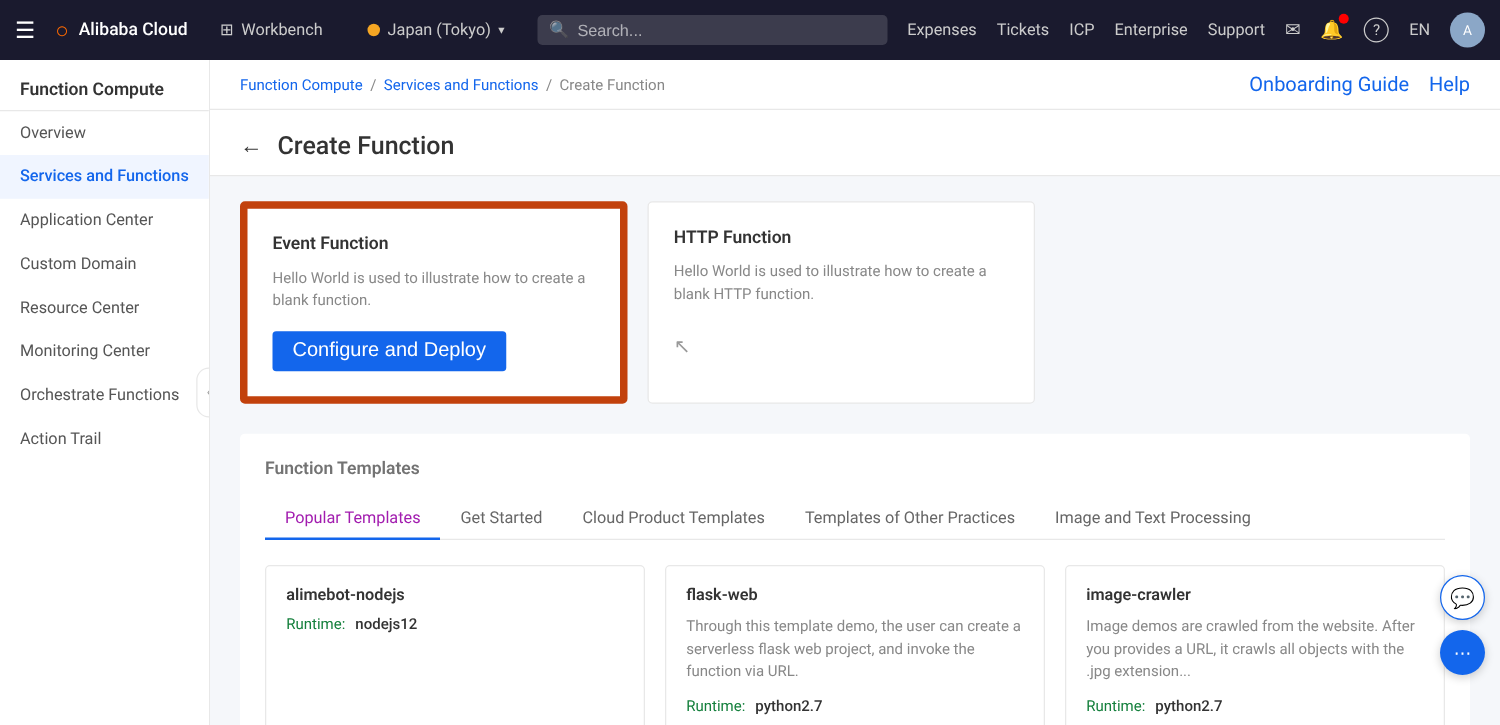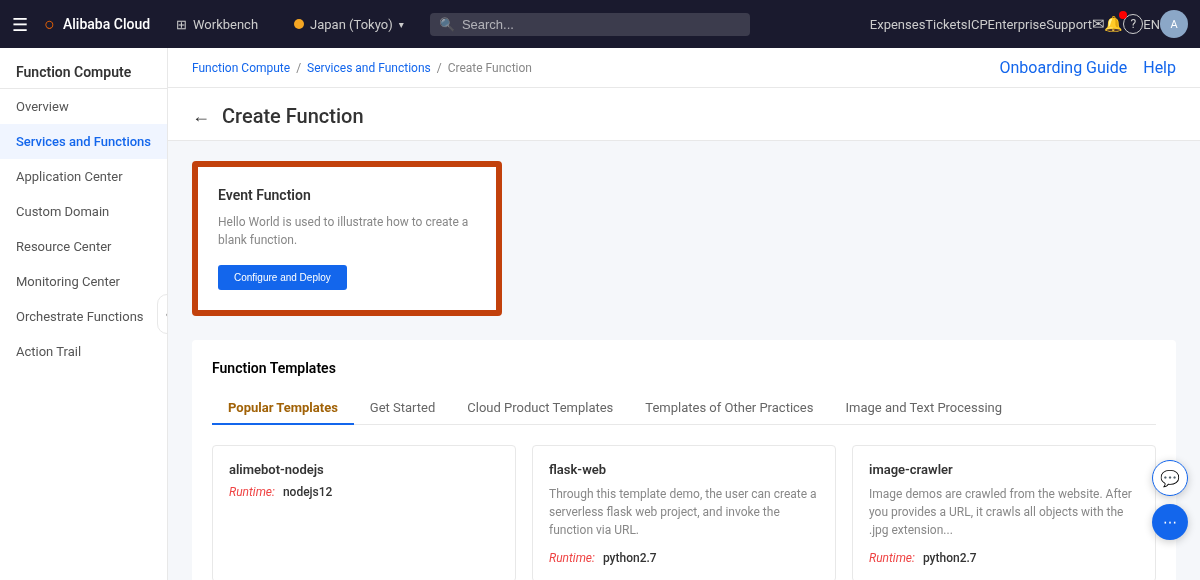--- a/index.html
+++ b/index.html
@@ -15,21 +15,21 @@
       gap: 16px;
       position: fixed; top: 0; left: 0; right: 0; z-index: 100;
     }
     .nav-logo { display: flex; align-items: center; gap: 8px; color: #fff; font-size: 14px; font-weight: 500; }
     .hamburger { color: #fff; font-size: 18px; cursor: pointer; }
     .nav-item { display: flex; align-items: center; gap: 6px; color: #ccc; font-size: 13px; padding: 4px 10px; cursor: pointer; border-radius: 3px; }
     .nav-dot { width: 10px; height: 10px; border-radius: 50%; background: #f5a623; }
     .search-box { flex: 1; max-width: 320px; display: flex; align-items: center; background: rgba(255,255,255,0.15); border-radius: 4px; padding: 4px 10px; gap: 6px; }
     .search-box input { background: transparent; border: none; outline: none; color: #fff; font-size: 13px; width: 100%; }
     .search-box input::placeholder { color: rgba(255,255,255,0.6); }
-    .nav-right { display: flex; align-items: center; margin-left: auto; color: #ccc; font-size: 13px; }
+    .nav-right { display: flex; align-items: center; gap: 16px; margin-left: auto; color: #ccc; font-size: 13px; }
     .nav-right span { cursor: pointer; }
     .avatar { width: 28px; height: 28px; border-radius: 50%; background: #888; overflow: hidden; cursor: pointer; }
     .notification-badge { position: relative; }
     .badge { position: absolute; top: -4px; right: -4px; background: #f00; width: 8px; height: 8px; border-radius: 50%; }
 
     
     .layout { display: flex; margin-top: 48px; height: calc(100vh - 48px); }
 
     
     .sidebar { width: 168px; background: #fff; border-right: 1px solid #e8e8e8; flex-shrink: 0; overflow-y: auto; position: relative; }
@@ -51,38 +51,38 @@
     .page-title { font-size: 20px; font-weight: 500; color: #333; }
 
     .content { padding: 20px 24px; }
 
     
     .function-cards { display: flex; gap: 16px; margin-bottom: 24px; }
     .function-card { flex: 1; background: #fff; border: 1px solid #e8e8e8; border-radius: 4px; padding: 20px; cursor: pointer; max-width: 310px; }
     .function-card.selected { border: 6px solid #c2410c; }
     .function-card h3 { font-size: 14px; font-weight: 600; color: #333; margin-bottom: 10px; }
     .function-card p { font-size: 12px; color: #888; margin-bottom: 16px; line-height: 1.5; }
-    .btn-configure { background: #1366ec; color: #fff; border: none; padding: 7px 16px; border-radius: 3px; font-size: 10px; cursor: pointer; }
+    .btn-configure { background: #1366ec; color: #fff; border: none; padding: 7px 16px; border-radius: 3px; font-size: 16px; cursor: pointer; }
 
     
     .templates-section { background: #fff; border-radius: 4px; padding: 20px; }
-    .templates-title { font-size: 14px; font-weight: 600; color: #000000; margin-bottom: 16px; }
+    .templates-title { font-size: 14px; font-weight: 600; color: #737373; margin-bottom: 16px; }
 
     
     .tabs { display: flex; border-bottom: 1px solid #e8e8e8; margin-bottom: 20px; gap: 0; }
     .tab { padding: 8px 16px; font-size: 13px; color: #666; cursor: pointer; border-bottom: 2px solid transparent; margin-bottom: -1px; }
-    .tab.active { color: #a16207; border-bottom: 2px solid #1366ec; font-weight: 700; }
+    .tab.active { color: #a21caf; border-bottom: 2px solid #1366ec; font-weight: 400; }
 
     
     .template-grid { display: grid; grid-template-columns: repeat(3, 1fr); gap: 16px; }
     .template-card { border: 1px solid #e8e8e8; border-radius: 4px; padding: 16px; cursor: pointer; background: #fff; }
     .template-card h4 { font-size: 13px; font-weight: 600; color: #333; margin-bottom: 8px; }
     .template-card p { font-size: 12px; color: #888; line-height: 1.5; margin-bottom: 12px; }
     .template-runtime { display: flex; align-items: center; gap: 8px; font-size: 12px; color: #888; }
-    .runtime-label { color: #ef4444; font-style: italic; }
+    .runtime-label { color: #15803d; }
     .runtime-value { color: #333; font-weight: 500; }
 
     
     .feedback-btns { position: fixed; right: 12px; bottom: 40px; display: flex; flex-direction: column; gap: 8px; }
     .feedback-btn { width: 36px; height: 36px; border-radius: 50%; background: #1366ec; color: #fff; display: flex; align-items: center; justify-content: center; cursor: pointer; font-size: 14px; box-shadow: 0 2px 8px rgba(0,0,0,0.2); }
     .feedback-btn.outline { background: #fff; color: #1366ec; border: 1px solid #1366ec; }
   </style>
 </head>
 <body>
 
@@ -175,20 +175,27 @@
     </div>
 
     <div class="content">
 
       <div class="function-cards">
         <div class="function-card selected">
           <h3>Event Function</h3>
           <p>Hello World is used to illustrate how to create a blank function.</p>
           <button class="btn-configure">Configure and Deploy</button>
         </div>
+        <div class="function-card" style="max-width: 310px; flex: 1; cursor: default;">
+          <h3>HTTP Function</h3>
+          <p>Hello World is used to illustrate how to create a blank HTTP function.</p>
+          <div style="height: 32px; display: flex; align-items: center;">
+            <span style="color: #999; font-size: 16px;">↖</span>
+          </div>
+        </div>
       </div>
 
       <div class="templates-section">
         <div class="templates-title">Function Templates</div>
 
         <div class="tabs">
           <div class="tab active">Popular Templates</div>
           <div class="tab">Get Started</div>
           <div class="tab">Cloud Product Templates</div>
           <div class="tab">Templates of Other Practices</div>

